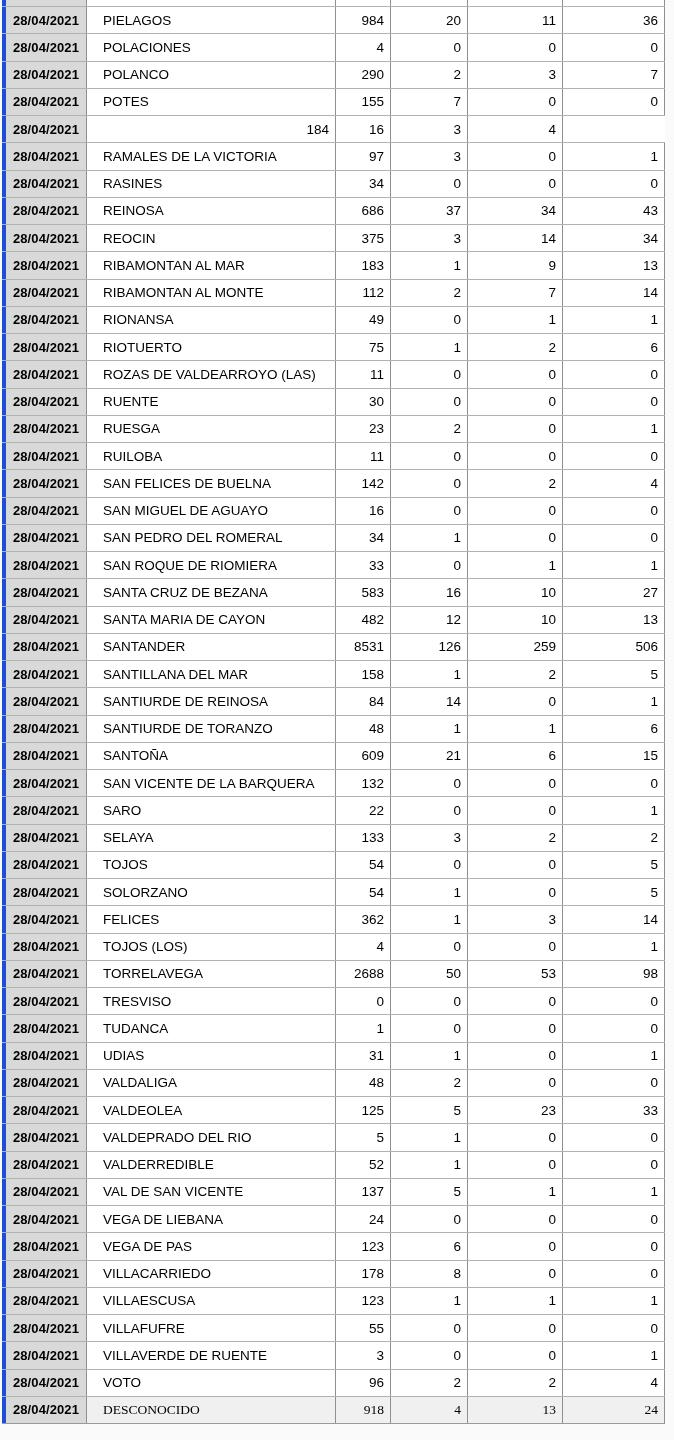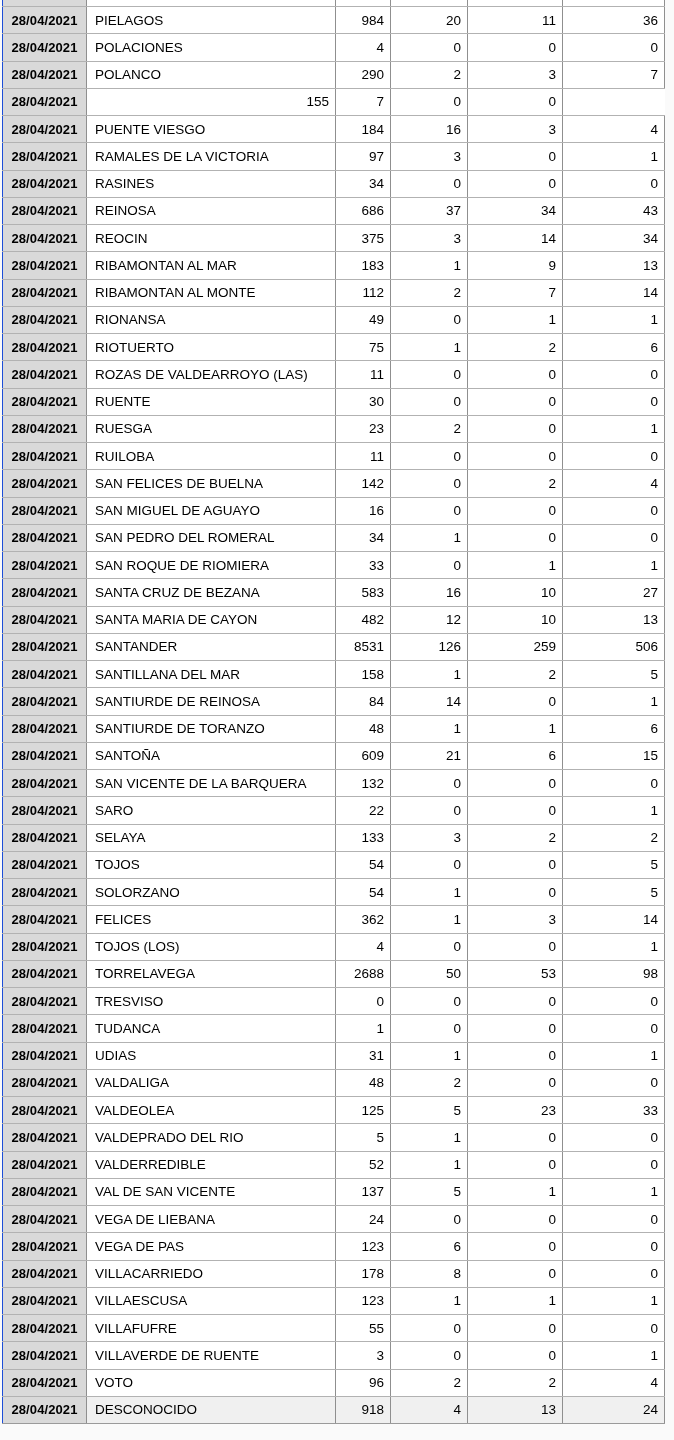--- a/index.html
+++ b/index.html
@@ -31,40 +31,41 @@
     border-right: 1px solid #8f8f8f;
     display: flex;
     align-items: center;
     font-size: 13.5px;
     color: #000;
     overflow: hidden;
     white-space: nowrap;
     background: #fff;
   }
   .cell.date {
-    border-left: 1px solid #1d4ed8;
+    border-left: 4px solid #1d4ed8;
     background: var(--date-bg, #d9d9d9);
     font-weight: bold;
     font-size: 13px;
     justify-content: center;
     letter-spacing: 0.1px;
   }
   .cell.name {
-    padding-left: 8px;
+    padding-left: 16px;
   }
   .cell.val {
     justify-content: flex-end;
     padding-right: 6px;
   }
   .row.last {
     border-bottom: 1px solid #9a9a9a;
   }
   .row.last .cell.name,
   .row.last .cell.val {
     background: var(--last-row-bg, #f0f0f0);
+    font-family: Liberation Serif, serif;
   }
 </style>
 </head>
 <body>
 
 <div class="table-wrap">
   <div class="row partial">
     <div class="cell date"></div>
     <div class="cell name"></div>
     <div class="cell val"></div>
@@ -92,28 +93,28 @@
       <div class="row">
     <div class="cell date">28/04/2021</div>
     <div class="cell name">POLANCO</div>
     <div class="cell val">290</div>
     <div class="cell val">2</div>
     <div class="cell val">3</div>
     <div class="cell val">7</div>
   </div>
       <div class="row">
     <div class="cell date">28/04/2021</div>
+    <div class="cell name">POTES</div>
     <div class="cell val">155</div>
     <div class="cell val">7</div>
     <div class="cell val">0</div>
     <div class="cell val">0</div>
   </div>
       <div class="row">
     <div class="cell date">28/04/2021</div>
-    <div class="cell name">PUENTE VIESGO</div>
     <div class="cell val">184</div>
     <div class="cell val">16</div>
     <div class="cell val">3</div>
     <div class="cell val">4</div>
   </div>
       <div class="row">
     <div class="cell date">28/04/2021</div>
     <div class="cell name">RAMALES DE LA VICTORIA</div>
     <div class="cell val">97</div>
     <div class="cell val">3</div>

